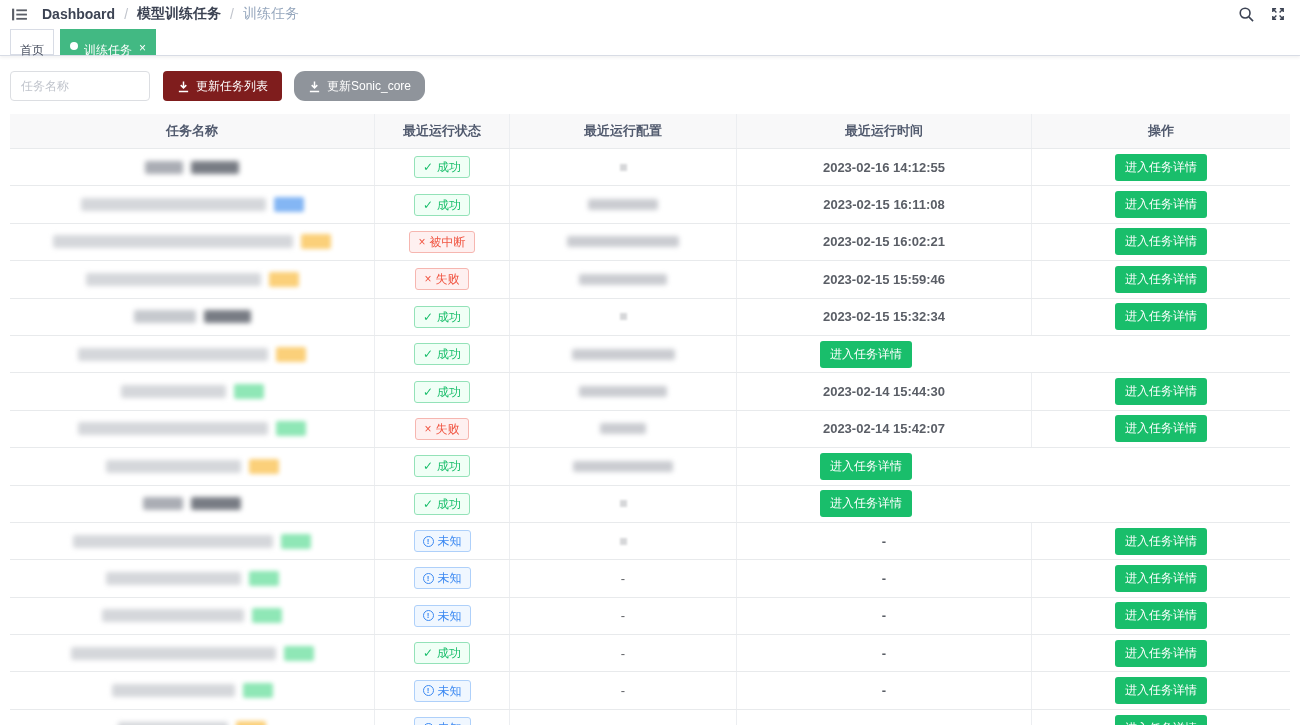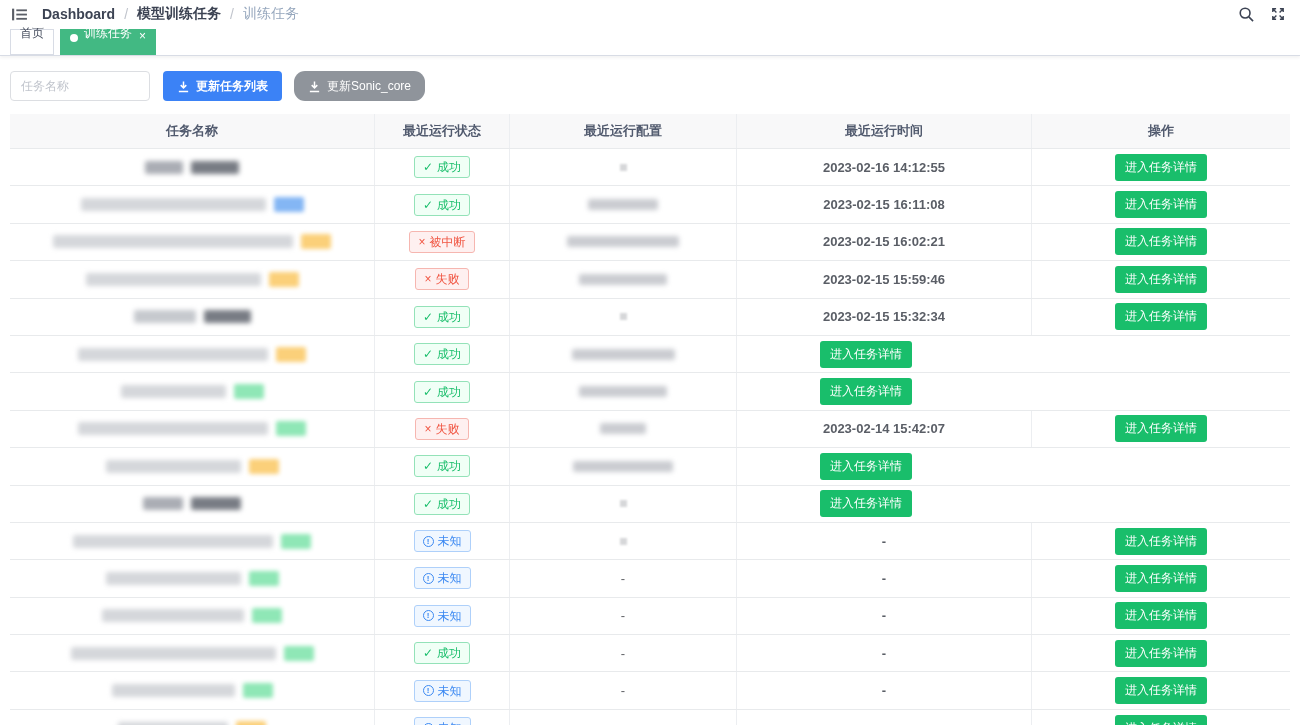--- a/index.html
+++ b/index.html
@@ -14,35 +14,35 @@
   .breadcrumb { display:flex; align-items:center; margin-left:12px; font-size:14px; }
   .crumb { color:#3c4353; font-weight:700; }
   .crumb.current { color:#97a8be; font-weight:400; }
   .crumb-sep { color:#c0c4cc; margin:0 9px; font-weight:400; }
   .topbar-right { margin-left:auto; display:flex; align-items:center; gap:12px; color:#3c4353; }
   .top-icon { width:20px; height:20px; display:flex; align-items:center; justify-content:center; cursor:pointer; }
 
   
   .tabbar { height:28px; display:flex; align-items:center; gap:6px; padding:0 10px;
     border-bottom:1px solid #d8dce5; box-shadow:0 2px 3px rgba(0,0,0,.05); position:relative; z-index:2; }
-  .tab { height:24px; display:inline-flex; align-items:flex-end; padding:12px 9px; font-size:12px;
+  .tab { height:24px; display:inline-flex; align-items:flex-start; padding:12px 9px; font-size:12px;
     border:1px solid #d8dce5; background:#fff; color:#495060; cursor:pointer; }
   .tab.active { background:#42b983; border-color:#42b983; color:#fff; }
   .tab-dot { width:8px; height:8px; border-radius:50%; background:#fff; margin-right:6px; display:inline-block; }
   .tab-close { margin-left:7px; font-size:12px; line-height:1; cursor:pointer; }
 
   
   .toolbar { display:flex; align-items:center; margin:15px 10px 0 10px; }
   .search-input { width:140px; height:30px; border:1px solid #dcdee2; border-radius:4px;
     padding:0 10px; font-size:12px; color:#515a6e; outline:none; }
   .search-input::placeholder { color:#c0c4cc; }
   .btn { height:30px; display:inline-flex; align-items:center; gap:6px; border:none; border-radius:4px;
     color:#fff; font-size:12px; padding:0 14px; cursor:pointer; }
   .btn svg { flex:none; }
-  .btn-warning { background:#3b82f6; margin-left:13px;font-weight:bold; }
+  .btn-warning { background:#7f1d1d; margin-left:13px; }
   .btn-gray { background:#8f949b; margin-left:12px;border-radius:11px; }
 
   
   .table { margin:13px 10px 0 10px; width:1280px; font-size:13px; }
   .t-head { display:flex; background:#f8f8f9; border-bottom:1px solid #e8eaec; }
   .t-head .cell { color:#515a6e; font-weight:700; height:34px; display:flex; align-items:center; justify-content:center; }
   .t-row { display:flex; border-bottom:1px solid #e8eaec; }
   .t-row .cell { height:36.4px; display:flex; align-items:center; justify-content:center; }
   .cell { border-right:1px solid #eceef1; }
   .cell:last-child { border-right:none; }
@@ -291,20 +291,21 @@
           </div>
           <div class="cell c-status">
             <span class="badge success">
               <span class="b-check">✓</span>
               <span>成功</span>
             </span>
           </div>
           <div class="cell c-config">
             <div class="cfg-blur" style="width: 88px;"></div>
           </div>
+          <div class="cell c-time">2023-02-14 15:44:30</div>
           <div class="cell c-action">
             <button class="action-btn">进入任务详情</button>
           </div>
         </div>
         <div class="t-row">
           <div class="cell c-name">
             <div class="seg-wrap">
               <div class="seg light" style="width: 190px;"></div>
               <div class="tag-chip green"></div>
             </div>

